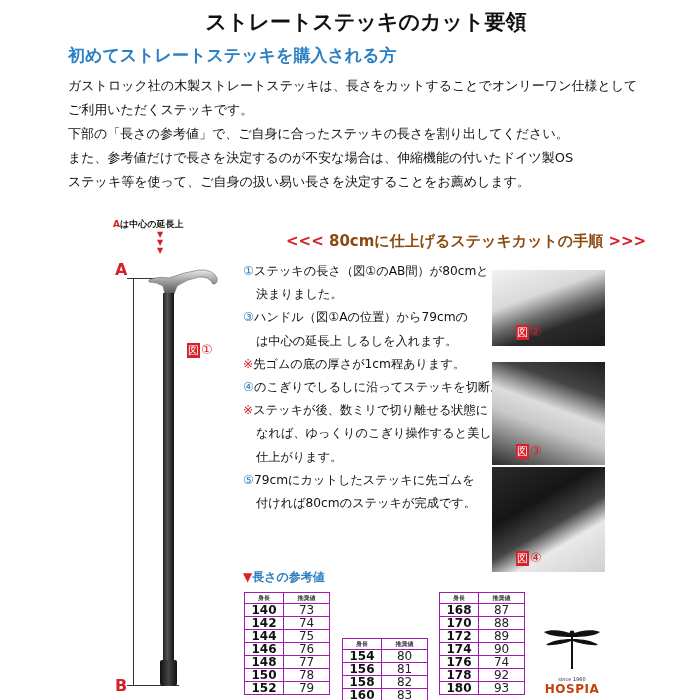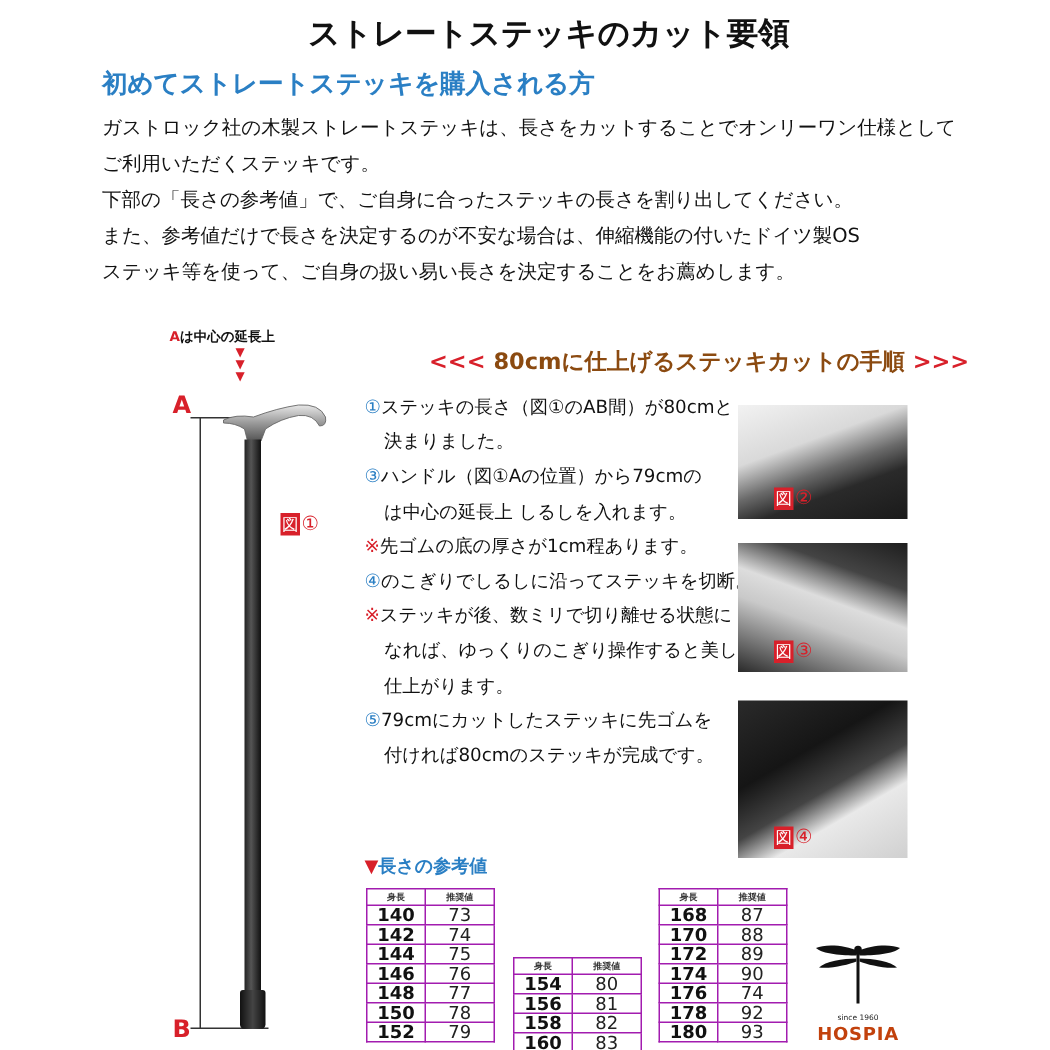--- a/index.html
+++ b/index.html
@@ -35,21 +35,21 @@
     .steps { position: absolute; top: 260px; left: 243px; width: 250px; font-size: 12.2px; line-height: 23.2px; color: #111; }
     .steps .line { white-space: nowrap; }
     .steps .indent { padding-left: 13px; }
     .num { color: #2a7fc4; }
     .note-mark { color: #d8202a; }
 
     
     .photo { position: absolute; left: 492px; width: 113px; background: #bbb; overflow: hidden; }
     .photo .fig-label { bottom: 6px; left: 24px; font-size: 13px; }
     .p2 { top: 270px; height: 76px; background: linear-gradient(160deg, #f2f2f2 0%, #d9d9d9 35%, #6a6a6a 55%, #2a2a2a 70%, #1a1a1a 100%); }
-    .p3 { top: 362px; height: 86px; background: linear-gradient(200deg, #1e1e1e 0%, #444 25%, #ddd 45%, #c9c9c9 60%, #7a7a7a 80%, #2a2a2a 100%); }
+    .p3 { top: 362px; height: 103px; background: linear-gradient(200deg, #1e1e1e 0%, #444 25%, #ddd 45%, #c9c9c9 60%, #7a7a7a 80%, #2a2a2a 100%); }
     .p4 { top: 467px; height: 105px; background: linear-gradient(150deg, #2a2a2a 0%, #151515 35%, #444 55%, #e9e9e9 70%, #d0d0d0 100%); }
 
     .ref-head { position: absolute; top: 569px; left: 243px; font-size: 12px; font-weight: bold; color: #2a7fc4; }
     .ref-head .tri { color: #d8202a; }
 
     table.ref { position: absolute; top: 592px; border-collapse: collapse; width: 86px; }
     table.ref th, table.ref td { border: 1px solid #a21caf; text-align: center; height: 13px; padding: 0; }
     table.ref th { font-size: 6px; font-weight: bold; color: #333; height: 11px; }
     table.ref td.h { font-size: 12px; font-weight: bold; font-family: "DejaVu Sans", sans-serif; color: #111; width: 46%; line-height: 12px; }
     table.ref td.v { font-size: 12px; font-weight: normal; color: #222; line-height: 12px; }

